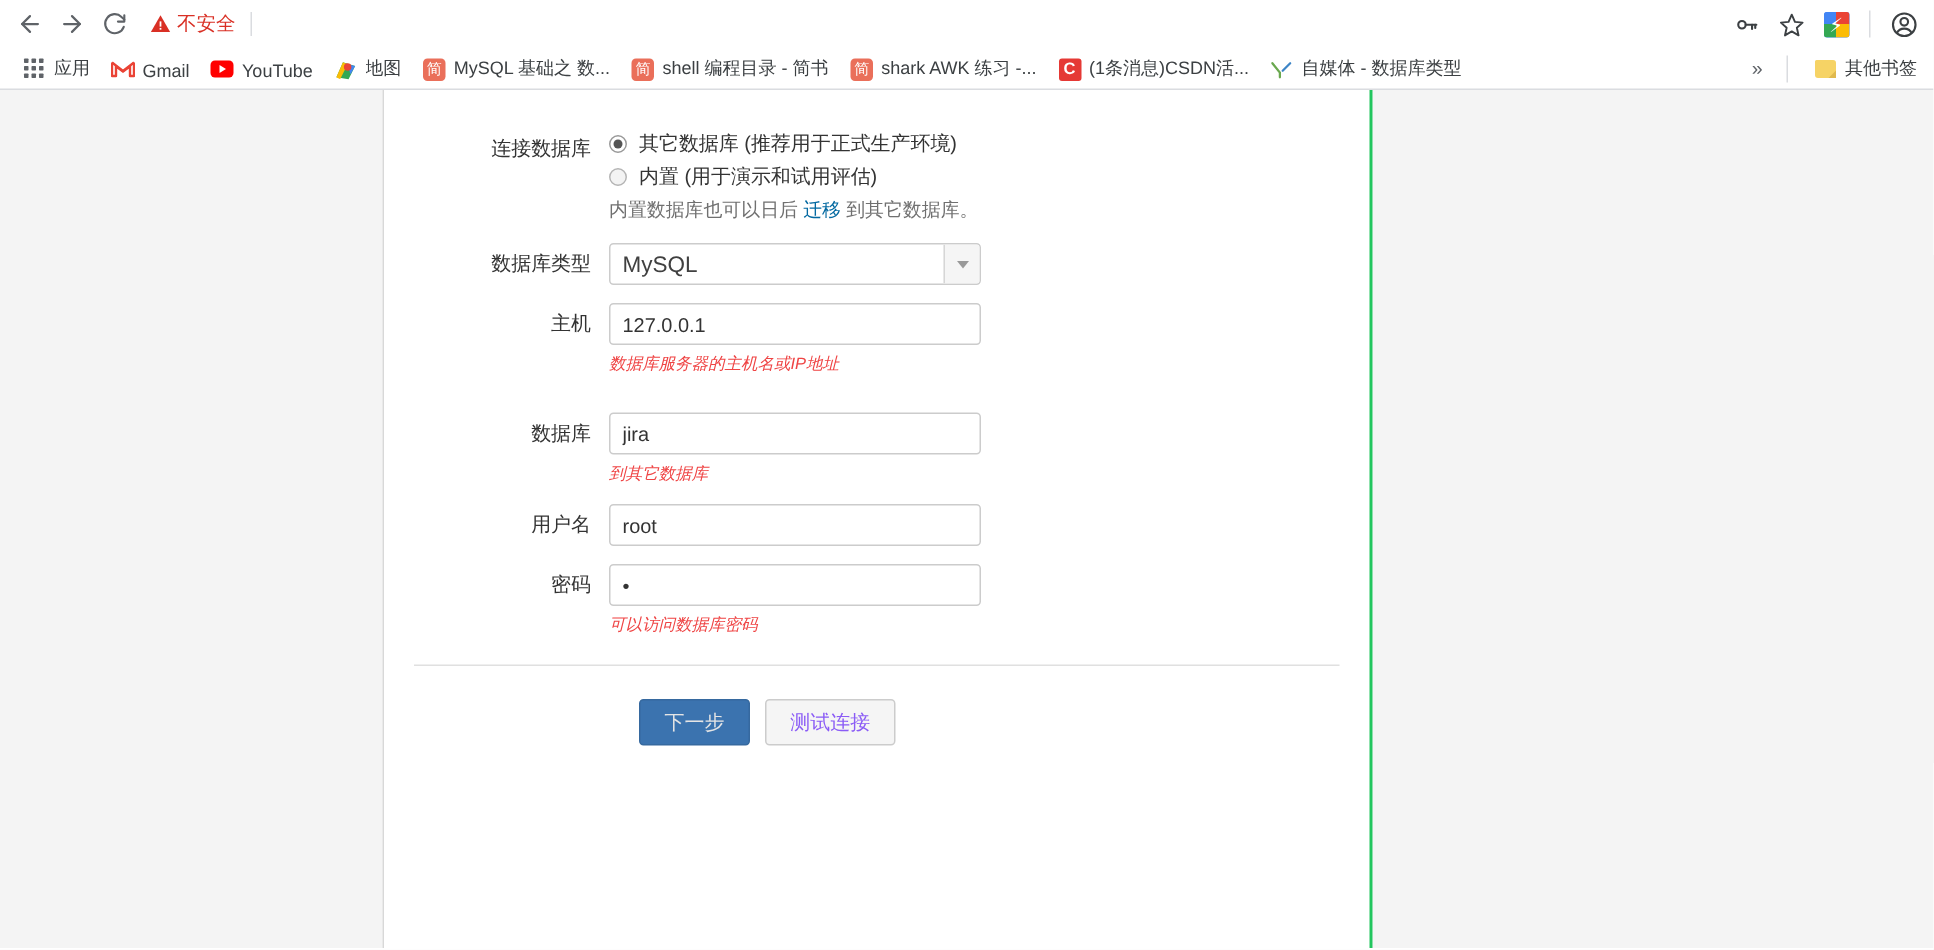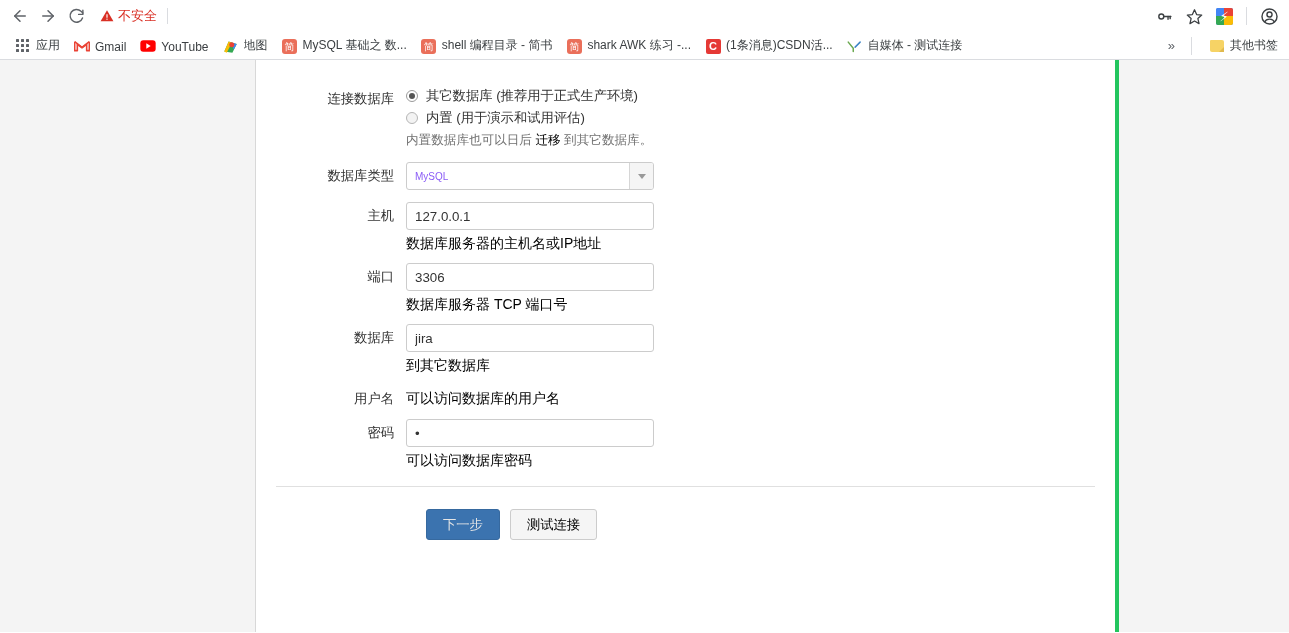--- a/index.html
+++ b/index.html
@@ -150,25 +150,25 @@
   
   .page {
     width: 1289px;
     height: 572px;
     background: #f4f4f4;
     display: flex;
     justify-content: center;
     overflow: hidden;
   }
   .content-panel {
-    width: 864px;
+    width: 660px;
     margin-left: 0;
     background: #ffffff;
     border-left: 1px solid #d8d8d8;
-    border-right: 4px solid #22c55e;
+    border-right: 2px solid #22c55e;
     position: relative;
   }
   .left-spacer { width: 255px; flex: 0 0 auto; }
   .right-spacer { flex: 1 1 auto; }
 
   .form {
     padding-top: 25px;
     font-size: 13.3px;
     color: #333333;
   }
@@ -214,21 +214,21 @@
     width:6px; height:6px; margin:-3px 0 0 -3px;
     border-radius:50%;
     background:#555;
   }
   .helpblock {
     color: #707070;
     font-size: 12.6px;
     line-height: 19px;
     margin-top: 2px;
   }
-  a.lnk { color: #000000; text-decoration: none; }
+  a.lnk { color: #0369a1; text-decoration: none; }
 
   .inp {
     width: 248px;
     height: 28px;
     border: 1px solid #cccccc;
     border-radius: 3px;
     padding: 0 8px;
     font-size: 13.3px;
     color: #333333;
     background: #ffffff;
@@ -243,41 +243,42 @@
     border-radius: 3px;
     background: #ffffff;
     display: flex;
     align-items: stretch;
     overflow: hidden;
   }
   .select-val {
     flex: 1 1 auto;
     display: flex; align-items: center;
     padding: 0 8px;
-    font-size: 10px;
-    color: #8b5cf6;
+    font-size: 15px;
+    color: #404040;
   }
   .select-btn {
     width: 24px;
     flex: 0 0 24px;
     border-left: 1px solid #d6d6d6;
     background: #f5f5f5;
     display: flex; align-items: center; justify-content: center;
   }
   .caret {
     width:0;height:0;
     border-left:4px solid transparent;
     border-right:4px solid transparent;
     border-top:5px solid #999999;
   }
   .hint {
-    color: #000000;
-    font-size: 14px;
+    color: #ef4444;
+    font-size: 11px;
     margin-top: 5px;
     line-height: 16px;
+    font-style: italic;
   }
   .pwd-dot { letter-spacing: 1px; }
 
   .spacer-row { height: 12px; }
   .divider {
     border-top: 1px solid #e0e0e0;
     margin: 18px 20px 0 20px;
   }
   .btnrow {
     display: flex;
@@ -293,21 +294,21 @@
     line-height: 17px;
   }
   .btn-primary {
     background: #3b73af;
     border: 1px solid #36699f;
     color: #e5e5e5;
   }
   .btn-secondary {
     background: #f5f5f5;
     border: 1px solid #cccccc;
-    color: #000000;
+    color: #8b5cf6;
     text-align: center;
   }
 </style>
 </head>
 <body>
 
 <div class="browser-chrome">
 
   <div class="toolbar">
     <div class="nav-btn">
@@ -454,21 +455,21 @@
       <span class="bm-label">(1条消息)CSDN活...</span>
     </div>
 
     <div class="bm">
       <span class="bm-ico">
         <svg width="15" height="13" viewBox="0 0 24 20">
             <path d="M2 3 L10 13 L10 18" stroke="#6aa84f" stroke-width="2.4" fill="none" stroke-linecap="round"></path>
             <path d="M21 3 L13 11" stroke="#3d85c6" stroke-width="2.4" fill="none" stroke-linecap="round"></path>
           </svg>
       </span>
-      <span class="bm-label">自媒体 - 测试连接</span>
+      <span class="bm-label">自媒体 - 数据库类型</span>
     </div>
 
     <div class="bm-overflow">
       <span class="chev">»</span>
       <span class="vdiv"></span>
       <div class="bm">
         <span class="bm-ico">
             <span class="ico-folder"></span>
           </span>
         <span class="bm-label">其他书签</span>
@@ -518,44 +519,37 @@
       <div class="frow">
         <div class="flabel">主机</div>
         <div class="fctrl">
           <input class="inp" type="text" value="127.0.0.1" style="">
           <div class="hint">数据库服务器的主机名或IP地址</div>
         </div>
       </div>
 
       <div class="spacer-row"></div>
 
-      <div class="frow">
-        <div class="flabel">端口</div>
-        <div class="fctrl">
-          <input class="inp" type="text" value="3306" style="">
-          <div class="hint">数据库服务器 TCP 端口号</div>
-        </div>
-      </div>
 
       <div class="spacer-row"></div>
 
       <div class="frow">
         <div class="flabel">数据库</div>
         <div class="fctrl">
           <input class="inp" type="text" value="jira" style="">
           <div class="hint">到其它数据库</div>
         </div>
       </div>
 
       <div class="spacer-row"></div>
 
       <div class="frow">
         <div class="flabel">用户名</div>
         <div class="fctrl">
-          <div class="hint">可以访问数据库的用户名</div>
+          <input class="inp" type="text" value="root" style="">
         </div>
       </div>
 
       <div class="spacer-row"></div>
 
       <div class="frow">
         <div class="flabel">密码</div>
         <div class="fctrl">
           <input class="inp pwd-dot" type="text" value="•" style="">
           <div class="hint">可以访问数据库密码</div>

